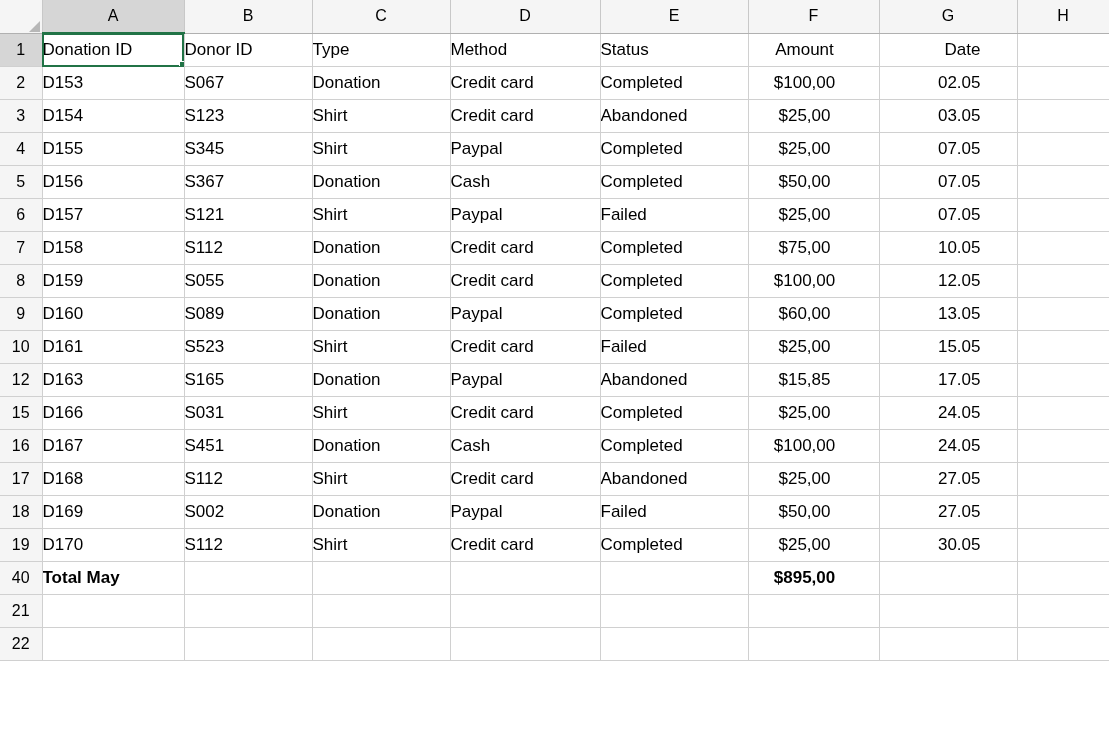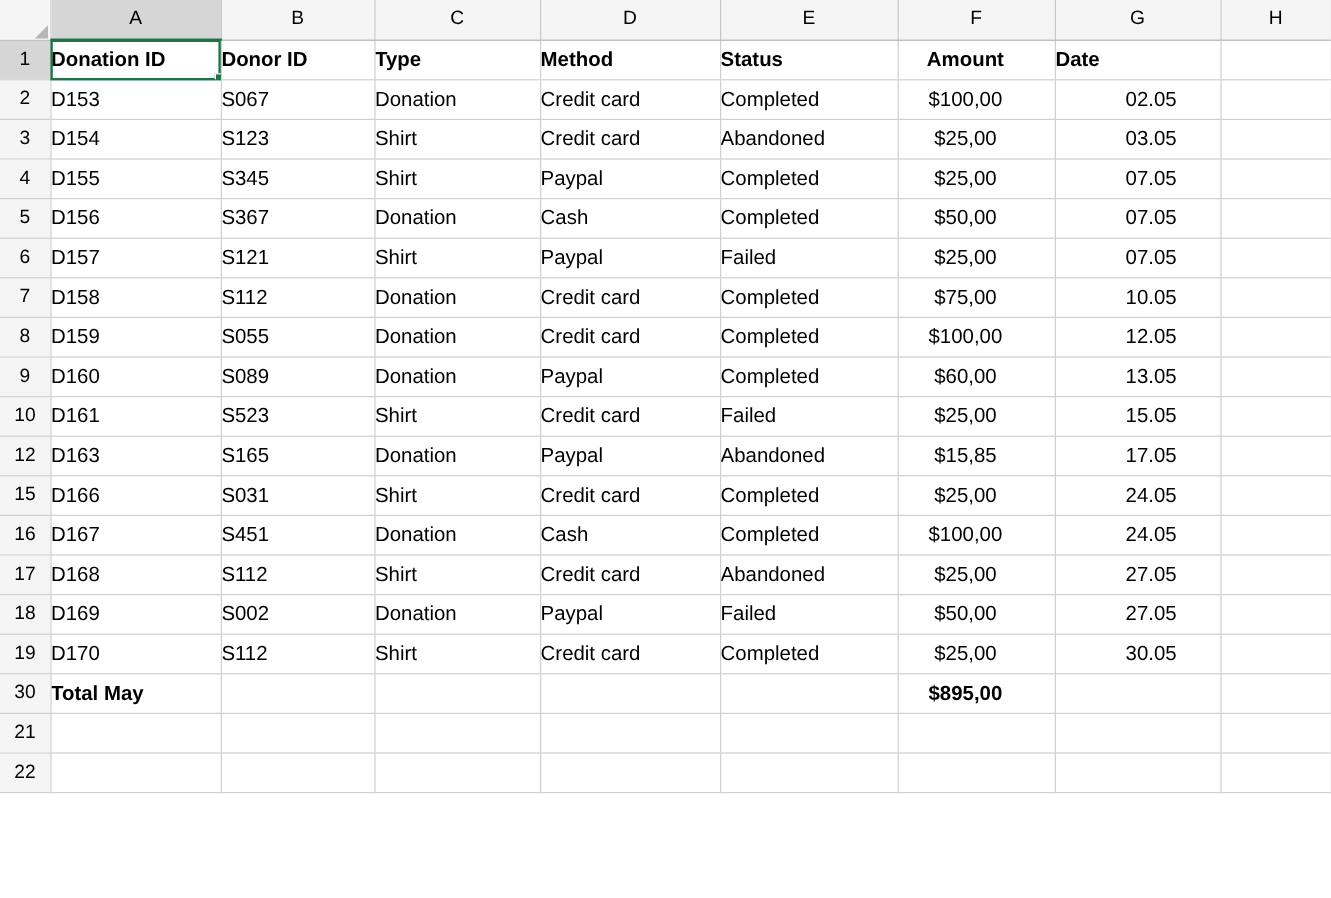--- a/index.html
+++ b/index.html
@@ -90,23 +90,23 @@
 
   td.cell {
     height: 32px;
     padding: 0 7px;
     font-size: 17px;
     vertical-align: middle;
   }
   td.cell.num { text-align: center; padding-right: 18px; }
   td.cell.date { text-align: right; padding-right: 36px; }
   td.cell.bold { font-weight: bold; }
-  td.cell.hdr { font-weight: bold; }
+  td.cell.hdr { font-weight: normal; }
   td.cell.hdr.num { text-align: center; padding-right: 18px; }
-  td.cell.hdr.date { text-align: left; padding-right: 36px; }
+  td.cell.hdr.date { text-align: right; padding-right: 36px; }
   td.cell.blank { }
   td.active {
     outline: 2px solid #217346;
     outline-offset: -2px;
     position: relative;
   }
   .fill-handle {
     position: absolute;
     right: -3px;
     bottom: -3px;
@@ -336,21 +336,21 @@
         <td class="cell">S112</td>
         <td class="cell">Shirt</td>
         <td class="cell">Credit card</td>
         <td class="cell">Completed</td>
         <td class="cell num">$25,00</td>
         <td class="cell date">30.05</td>
         <td class="cell blank"></td>
       </tr>
 
       <tr>
-        <td class="rowhead">30</td>
+        <td class="rowhead">40</td>
         <td class="cell bold">Total May</td>
         <td class="cell blank"></td>
         <td class="cell blank"></td>
         <td class="cell blank"></td>
         <td class="cell blank"></td>
         <td class="cell bold num">$895,00</td>
         <td class="cell blank"></td>
         <td class="cell blank"></td>
       </tr>
 

